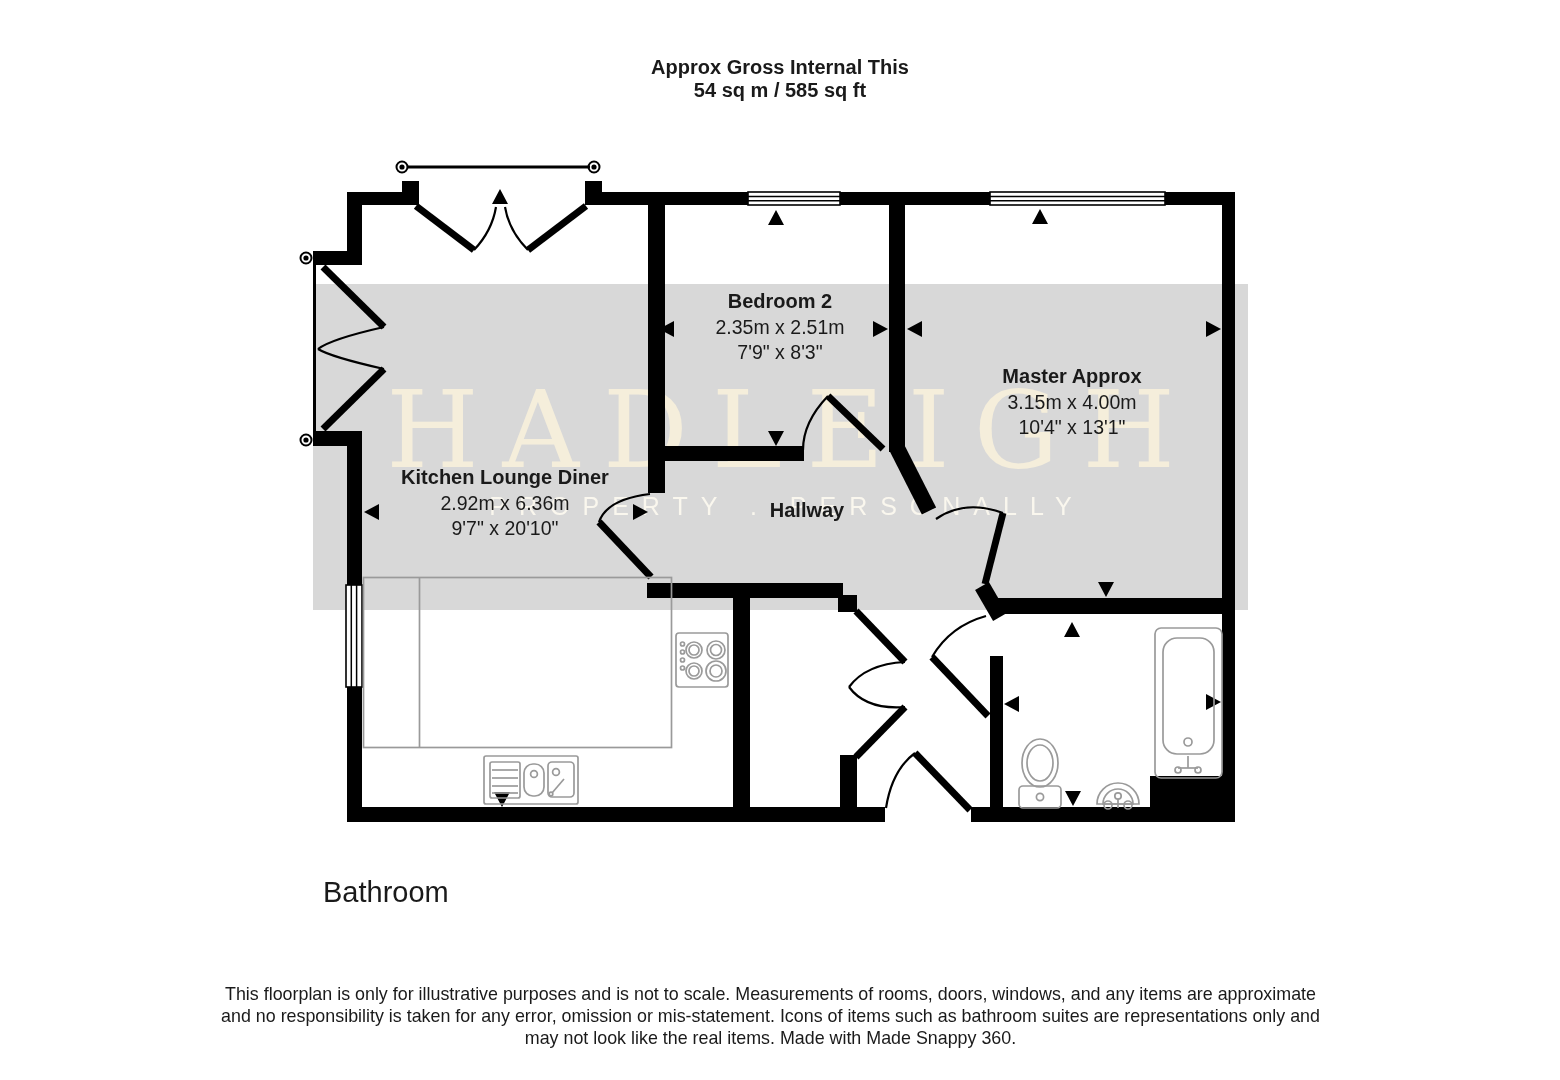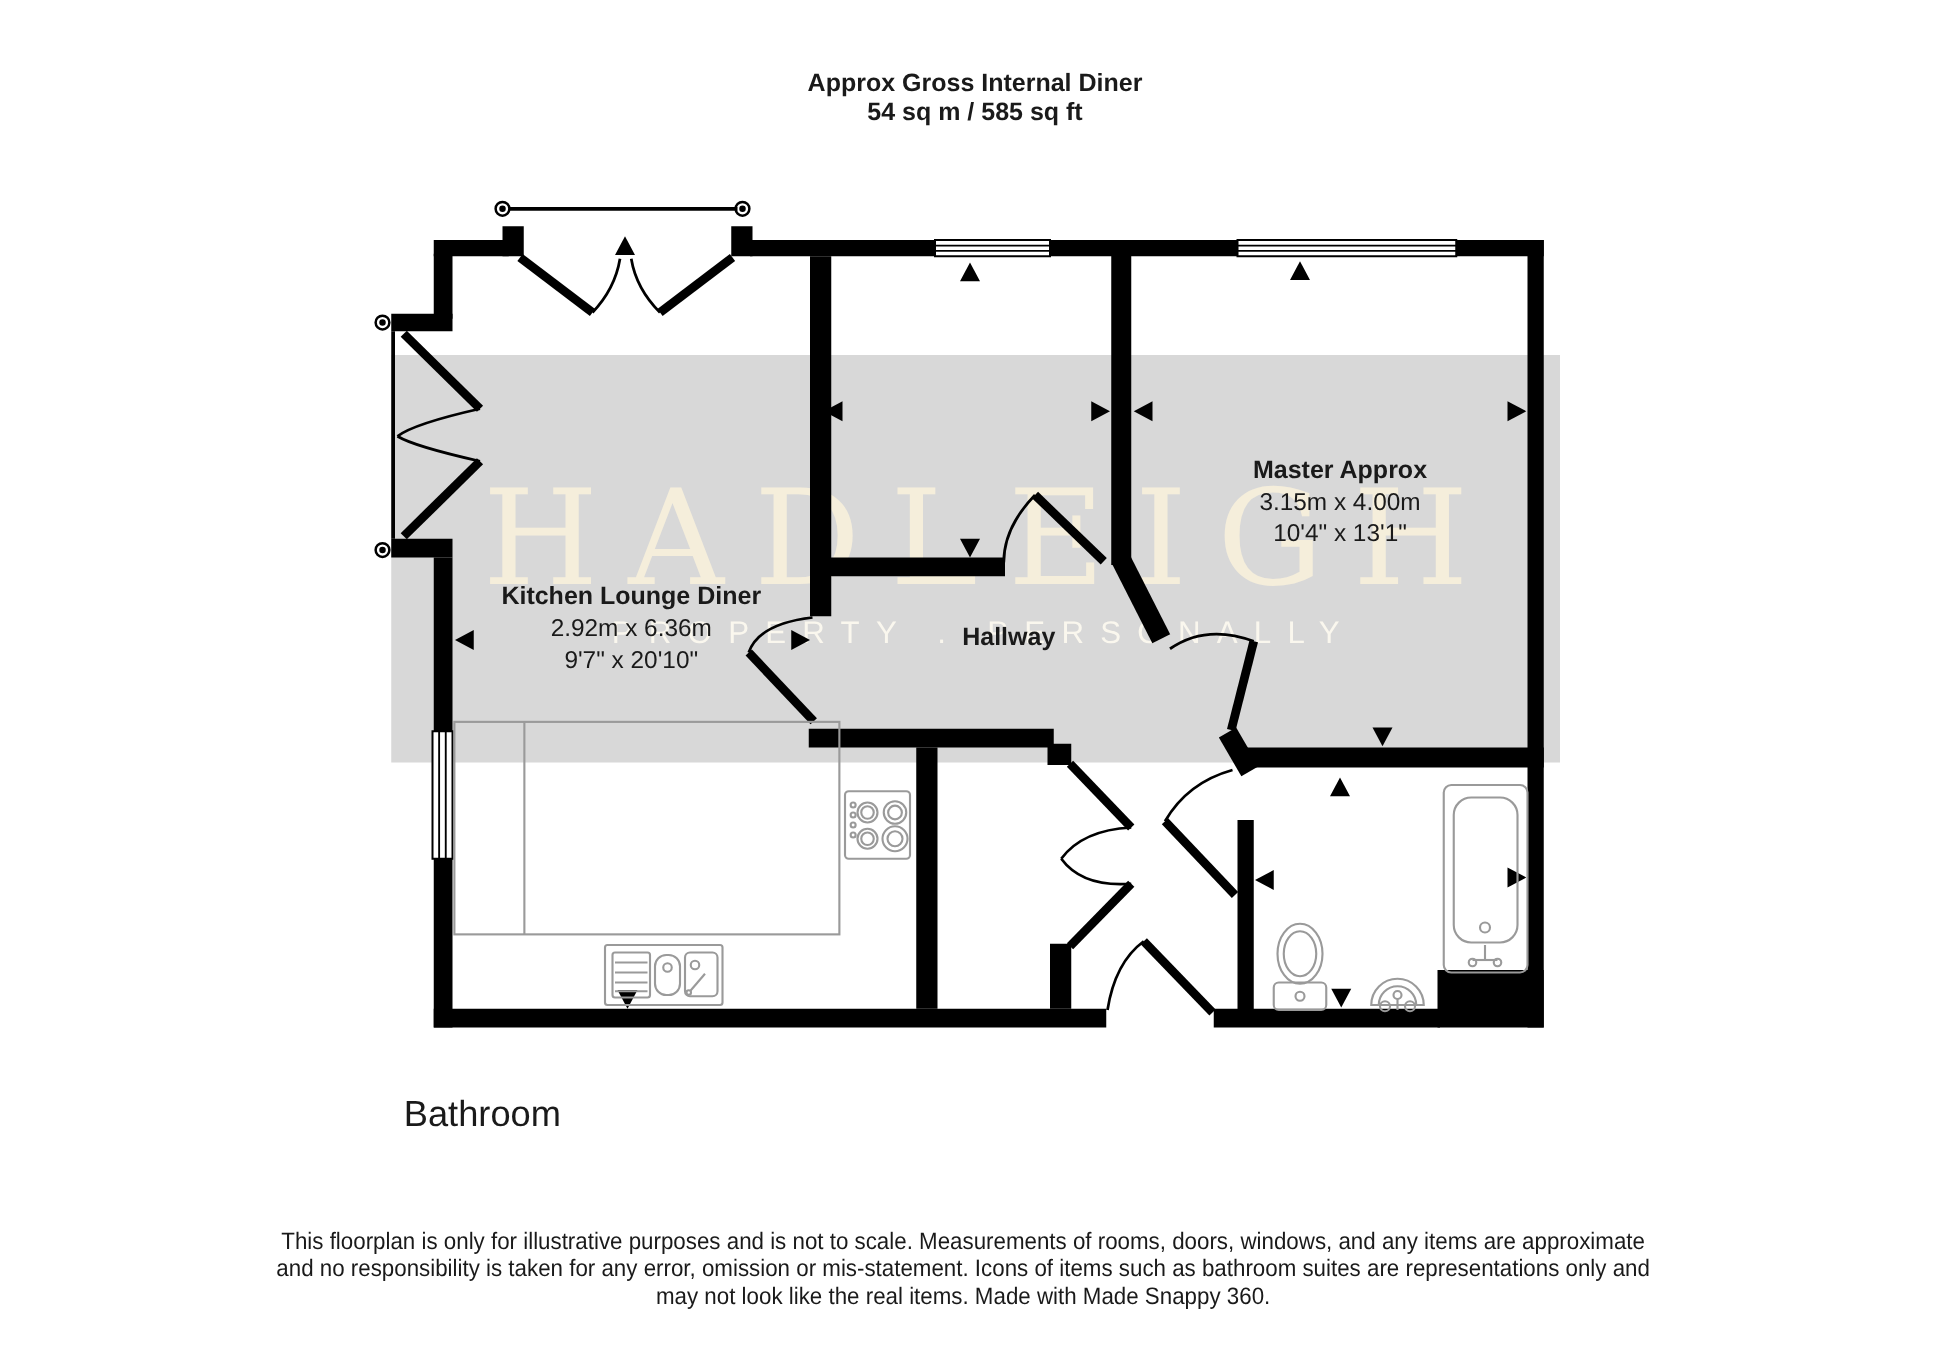--- a/index.html
+++ b/index.html
@@ -46,21 +46,21 @@
   .plan-label{left:323px;top:876px;font-size:29px;}
   .disclaimer{left:0;top:983px;width:1541px;text-align:center;font-size:19px;line-height:22px;}
   .disclaimer div{transform:scaleX(0.94);transform-origin:50% 50%;white-space:nowrap;}
 </style>
 </head>
 <body>
 
 <div id="stage">
 
   <div class="abs title">
-    <div>Approx Gross Internal Diner</div>
+    <div>Approx Gross Internal This</div>
     <div>54 sq m / 585 sq ft</div>
   </div>
 
   <div class="abs band"></div>
   <div class="abs brand">HADLEIGH</div>
   <div class="abs tagline">PROPERTY . PERSONALLY</div>
 
   <svg id="plan" class="abs" viewBox="0 0 1560 1080">
 
     <g>
@@ -261,20 +261,25 @@
       <line x1="1118" y1="799" x2="1118" y2="808"></line>
     </g>
   </svg>
 
   <div class="abs room" style="left:505px;top:465px;">
     <div class="rname">Kitchen Lounge Diner</div>
     <div>2.92m x 6.36m</div>
     <div>9'7" x 20'10"</div>
   </div>
 
+  <div class="abs room" style="left:780px;top:289px;">
+    <div class="rname">Bedroom 2</div>
+    <div>2.35m x 2.51m</div>
+    <div>7'9" x 8'3"</div>
+  </div>
 
   <div class="abs room" style="left:1072px;top:364px;">
     <div class="rname">Master Approx</div>
     <div>3.15m x 4.00m</div>
     <div>10'4" x 13'1"</div>
   </div>
 
   <div class="abs room" style="left:807px;top:498px;">
     <div class="rname">Hallway</div>
   </div>

